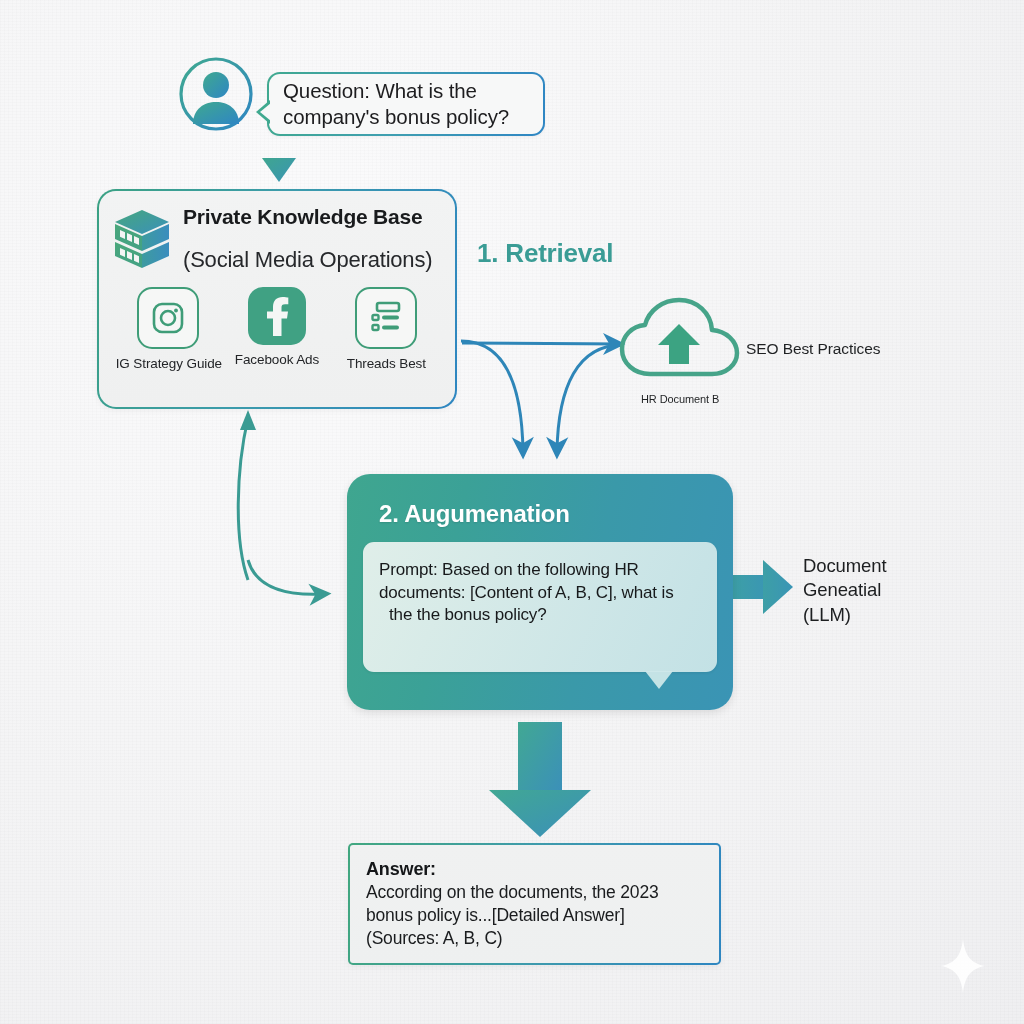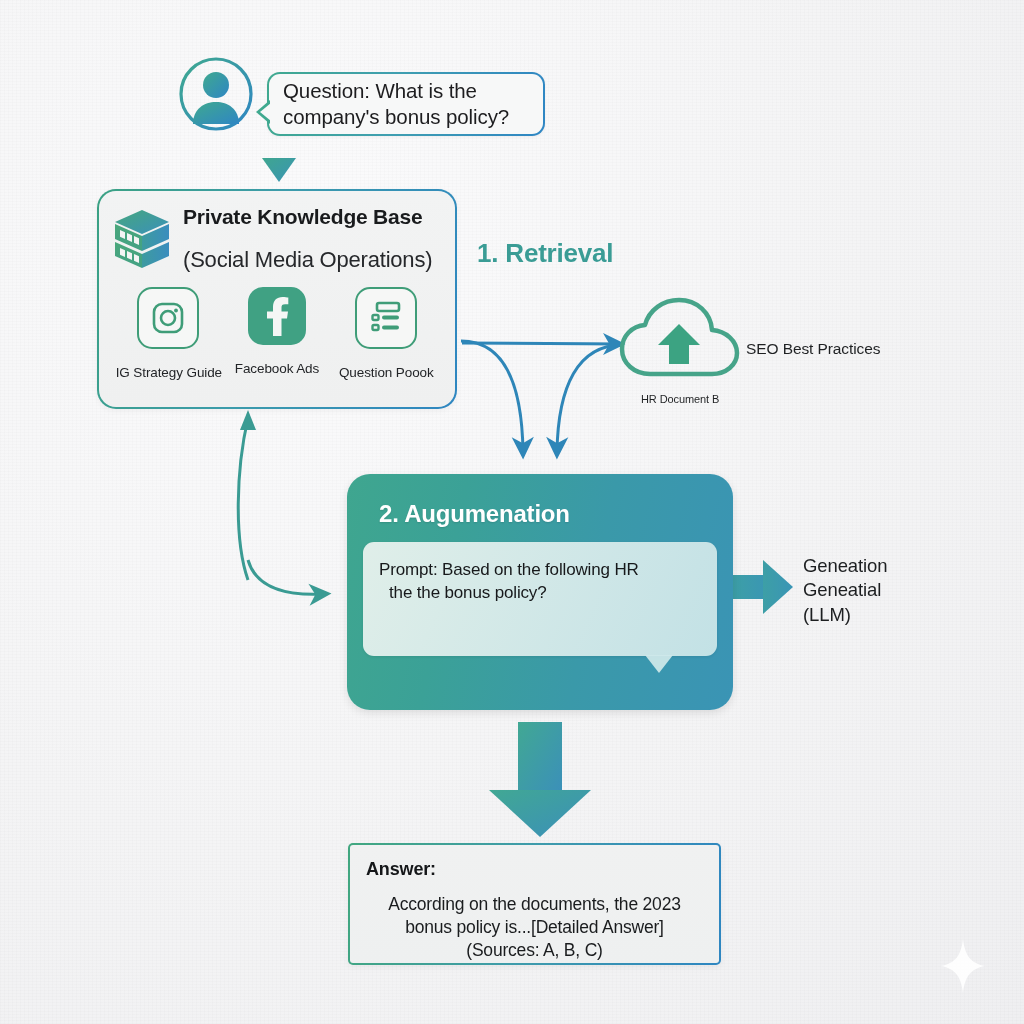--- a/index.html
+++ b/index.html
@@ -107,21 +107,21 @@
     width: 58px; height: 58px; margin: 0 auto;
     border-radius: 15px;
     display: flex; align-items: center; justify-content: center;
   }
   .kb-badge.outline {
     border: 2.5px solid #3f9d78;
     background: #f6f7f6;
   }
   .kb-badge.solid { background: #40a183; }
   .kb-label {
-    margin-top: 16px; font-size: 13.5px; color: #232528;
+    margin-top: 7px; font-size: 13.5px; color: #232528;
     letter-spacing: -0.1px; white-space: nowrap;
   }
 
   
   #retrieval-label {
     left: 477px; top: 204px;
     font-size: 26px; font-weight: bold; color: #3a9c95;
     letter-spacing: -0.2px;
     margin-top: 34px;
   }
@@ -145,21 +145,21 @@
     box-shadow: 0 3px 9px rgba(0,0,0,0.10);
   }
   #augmentation-title {
     position: absolute; left: 32px; top: 26px;
     font-size: 24px; font-weight: bold; color: #ffffff;
     letter-spacing: -0.2px;
     text-shadow: 0 1px 2px rgba(0,0,0,0.12);
   }
   #prompt-bubble {
     position: absolute; left: 16px; top: 68px;
-    width: 354px; height: 114px;
+    width: 354px; height: 130px;
     border-radius: 11px;
     background: linear-gradient(115deg, rgba(236,244,240,0.93) 0%, rgba(205,231,233,0.93) 100%);
     box-shadow: 0 1px 3px rgba(0,0,0,0.08);
   }
   #prompt-text {
     padding: 17px 16px 0 16px;
     font-size: 17px; line-height: 1.33; color: #17191b;
     letter-spacing: -0.15px;
   }
   #prompt-tail {
@@ -188,21 +188,21 @@
     background-clip: padding-box, border-box;
     box-shadow: 0 2px 6px rgba(0,0,0,0.05);
     padding: 14px 16px;
   }
   #answer-title {
     font-size: 18px; font-weight: bold; color: #151719;
     letter-spacing: -0.15px;
   }
   #answer-body {
     font-size: 17.5px; line-height: 1.3; color: #1a1c1e;
-    letter-spacing: -0.2px; margin-top: 13px; text-align: center;
+    letter-spacing: -0.2px; margin-top: 1px;
   }
 
   
   #sparkle { left: 940px; top: 938px; width: 46px; height: 56px; }
 </style>
 </head>
 <body>
 
 <div id="canvas">
 
@@ -343,21 +343,21 @@
       <div class="kb-item">
         <div class="kb-badge outline">
           <svg width="34" height="36" viewBox="0 0 34 36">
             <rect x="8" y="3" width="22" height="8" rx="2" fill="none" stroke="#3f9d78" stroke-width="2.6"></rect>
             <rect x="3.5" y="15" width="6" height="5" rx="1.4" fill="none" stroke="#3f9d78" stroke-width="2.4"></rect>
             <rect x="13" y="15.5" width="17" height="4" rx="2" fill="#3f9d78"></rect>
             <rect x="3.5" y="25" width="6" height="5" rx="1.4" fill="none" stroke="#3f9d78" stroke-width="2.4"></rect>
             <rect x="13" y="25.5" width="17" height="4" rx="2" fill="#3f9d78"></rect>
           </svg>
         </div>
-        <div class="kb-label">Question Poook</div>
+        <div class="kb-label">Threads Best</div>
       </div>
 
     </div>
   </div>
 
   <div class="layer" id="retrieval-label">1. Retrieval</div>
 
   <div class="layer" id="cloud-group">
     <svg width="126" height="86" viewBox="0 0 126 86">
       <path d="M33,78 C17,78 5,67 5,53 C5,40 15,30 28,29
@@ -367,28 +367,29 @@
     </svg>
   </div>
   <div class="layer" id="cloud-right-label">SEO Best Practices</div>
   <div class="layer" id="cloud-bottom-label">HR Document B</div>
 
   <div class="layer" id="augmentation-box">
     <div id="augmentation-title">2. Augumenation</div>
     <div id="prompt-bubble">
       <div id="prompt-text">
         <div>Prompt: Based on the following HR</div>
+        <div>documents: [Content of A, B, C], what is</div>
         <div style="padding-left:10px">the the bonus policy?</div>
       </div>
       <div id="prompt-tail"></div>
     </div>
   </div>
 
   <div class="layer" id="generation-label">
-    <div>Geneation</div>
+    <div>Document</div>
     <div>Geneatial</div>
     <div>(LLM)</div>
   </div>
 
   <div class="layer" id="answer-box">
     <div id="answer-title">Answer:</div>
     <div id="answer-body">
       <div>According on the documents, the 2023</div>
       <div>bonus policy is...[Detailed Answer]</div>
       <div>(Sources: A, B, C)</div>

